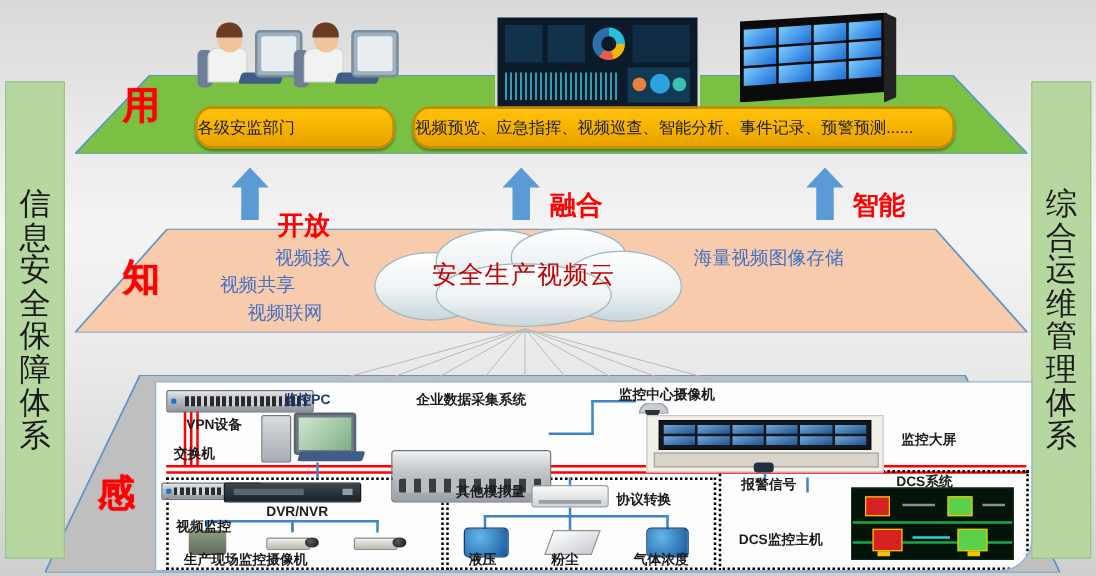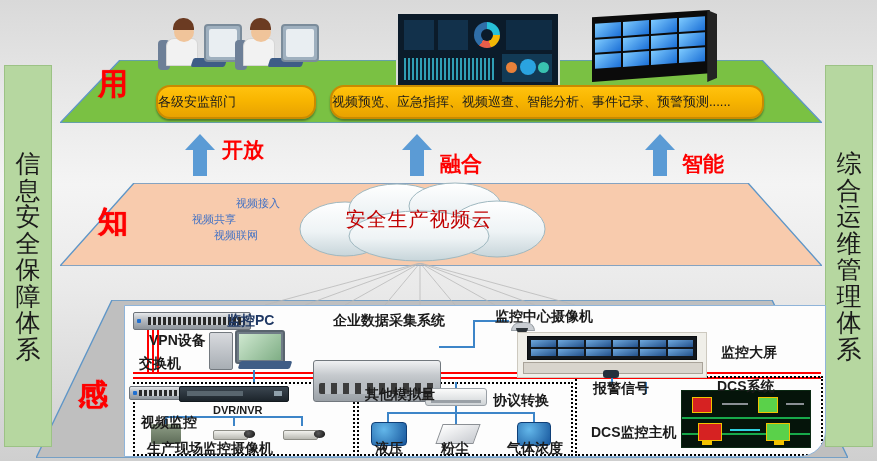--- a/index.html
+++ b/index.html
@@ -47,37 +47,37 @@
   .arrow svg{display:block;}
   .arrow-label{position:absolute;color:#fe0000;font-weight:bold;font-size:21px;z-index:7;}
 
   
   #cloud{position:absolute;left:287px;top:181px;width:264px;height:82px;z-index:6;}
   #cloud svg{display:block;}
   #cloud-label{
     position:absolute;left:287px;top:206px;width:264px;text-align:center;
     color:#c00000;font-size:20px;font-weight:400;z-index:7;letter-spacing:1px;
   }
-  .cloud-text{position:absolute;color:#4372c4;font-size:11px;line-height:1.45;z-index:7;}
+  .cloud-text{position:absolute;color:#4372c4;font-size:15px;line-height:1.45;z-index:7;}
   #cloud-left-text{left:120px;top:196px;text-align:right;width:160px;}
   #cloud-right-text{left:555px;top:196px;text-align:left;width:210px;}
 
   
   #net-label{
     position:absolute;left:310px;top:280px;color:#7030a0;font-size:14px;z-index:8;
   }
   #net-fan{position:absolute;left:255px;top:263px;width:330px;height:42px;z-index:5;}
 
   
   #sense-panel{
     position:absolute;left:124px;top:305px;width:700px;height:150px;
     background:#fdfdfd;border:1px solid #8fb4d9;border-bottom-right-radius:26px;
     z-index:6;overflow:hidden;
   }
-  .sp-label{position:absolute;color:#1b1b1b;font-weight:bold;font-size:14px;white-space:nowrap;z-index:9;}
+  .sp-label{position:absolute;color:#1b1b1b;font-weight:bold;font-size:11px;white-space:nowrap;z-index:9;}
   .sp-label.blue{color:#1f3864;}
   .dotbox{position:absolute;border:2px dotted #000;z-index:7;}
   .redline{position:absolute;background:#ff0000;z-index:7;}
   .blueline{position:absolute;background:#3d85c8;z-index:7;}
 
   
   .dev{position:absolute;z-index:8;}
   .rack{
     background:linear-gradient(180deg,#e6e8ea 0%,#b9bec4 40%,#8e959c 100%);
     border:1px solid #6d737a;border-radius:2px;position:relative;overflow:hidden;
@@ -234,21 +234,21 @@
   </div>
   <div class="pill" style="left:330px;top:85px;width:430px;height:30px;">
     <span>视频预览、应急指挥、视频巡查、智能分析、事件记录、预警预测......</span>
   </div>
 
   <div class="arrow" style="left:185px;top:134px;">
     <svg width="30" height="42" viewBox="0 0 30 42">
       <polygon points="15,0 30,16 22,16 22,42 8,42 8,16 0,16" fill="#5b9bd5"></polygon>
     </svg>
   </div>
-  <div class="arrow-label" style="left:222px;top:136px;text-align:center;">开放</div>
+  <div class="arrow-label" style="left:222px;top:166px;text-align:center;">开放</div>
 
   <div class="arrow" style="left:402px;top:134px;">
     <svg width="30" height="42" viewBox="0 0 30 42">
       <polygon points="15,0 30,16 22,16 22,42 8,42 8,16 0,16" fill="#5b9bd5"></polygon>
     </svg>
   </div>
   <div class="arrow-label" style="left:440px;top:150px;">融合</div>
 
   <div class="arrow" style="left:645px;top:134px;">
     <svg width="30" height="42" viewBox="0 0 30 42">
@@ -277,20 +277,21 @@
   </div>
   <div id="cloud-label">安全生产视频云</div>
 
   <div class="cloud-text" id="cloud-left-text">
     <div>视频接入</div>
     <div style="padding-right:44px;">视频共享</div>
     <div style="padding-right:22px;">视频联网</div>
   </div>
 
   <div class="cloud-text" id="cloud-right-text">
+    <div>海量视频图像存储</div>
   </div>
 
   <div id="net-fan">
     <svg width="330" height="42" viewBox="0 0 330 42">
       <g stroke="#b9b9b9" stroke-width="0.8" fill="none">
         <line x1="165" y1="0" x2="10" y2="42"></line>
         <line x1="165" y1="0" x2="50" y2="42"></line>
         <line x1="165" y1="0" x2="90" y2="42"></line>
         <line x1="165" y1="0" x2="130" y2="42"></line>
         <line x1="165" y1="0" x2="165" y2="42"></line>

